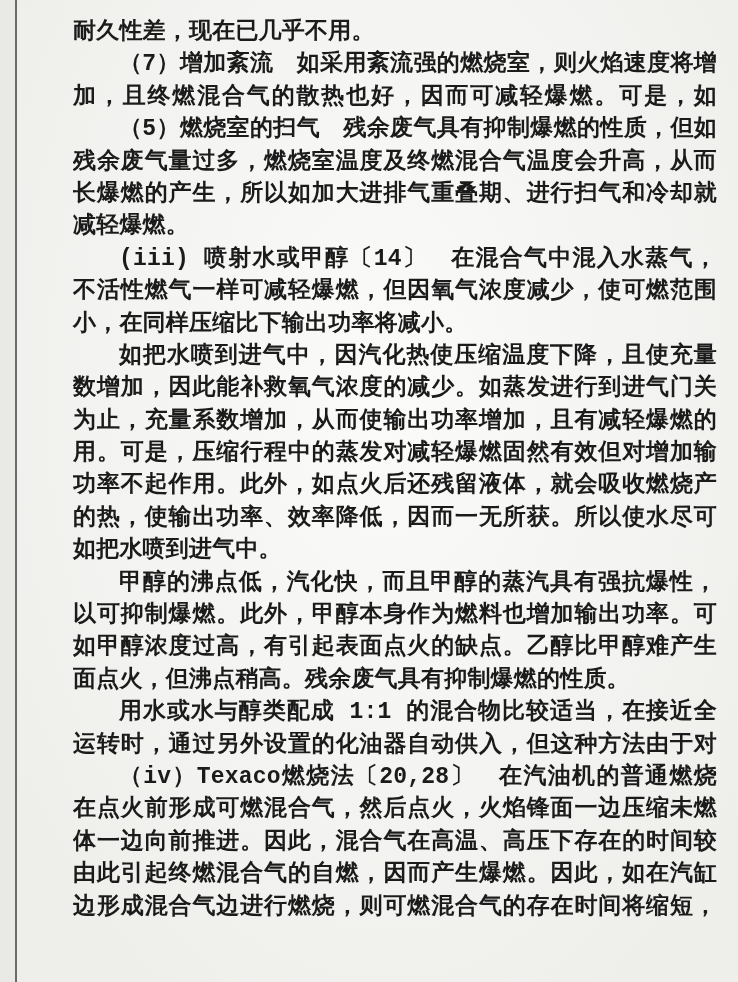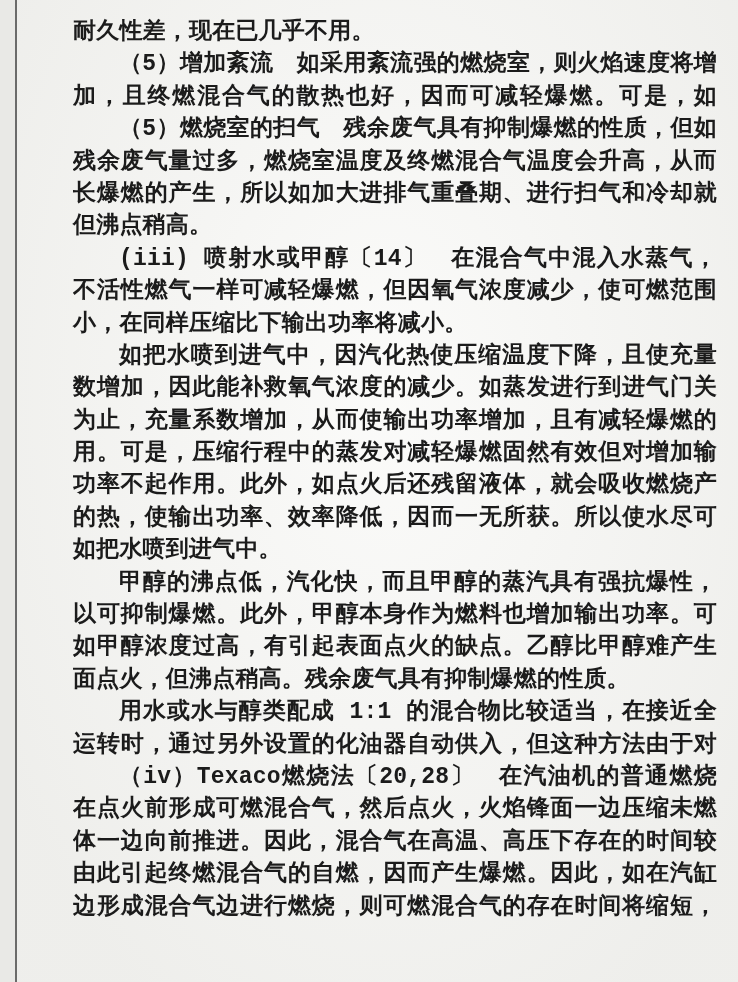--- a/index.html
+++ b/index.html
@@ -56,26 +56,26 @@
     text-indent: 2em;
   }
 </style>
 </head>
 <body>
 
 <div class="page">
   <div class="scan-edge"></div>
   <div class="text-block">
       <div class="line">耐久性差，现在已几乎不用。</div>
-      <div class="line indent fill">（5）增加紊流　如采用紊流强的燃烧室，则火焰速度将增</div>
+      <div class="line indent fill">（7）增加紊流　如采用紊流强的燃烧室，则火焰速度将增</div>
       <div class="line fill">加，且终燃混合气的散热也好，因而可减轻爆燃。可是，如 4.6</div>
       <div class="line indent fill">（5）燃烧室的扫气　残余废气具有抑制爆燃的性质，但如</div>
       <div class="line fill">残余废气量过多，燃烧室温度及终燃混合气温度会升高，从而助</div>
       <div class="line fill">长爆燃的产生，所以如加大进排气重叠期、进行扫气和冷却就可</div>
-      <div class="line">但沸点稍高。</div>
+      <div class="line">减轻爆燃。</div>
       <div class="line indent fill">(iii) 喷射水或甲醇〔14〕　在混合气中混入水蒸气，与加入</div>
       <div class="line fill">不活性燃气一样可减轻爆燃，但因氧气浓度减少，使可燃范围缩</div>
       <div class="line">小，在同样压缩比下输出功率将减小。</div>
       <div class="line indent fill">如把水喷到进气中，因汽化热使压缩温度下降，且使充量系</div>
       <div class="line fill">数增加，因此能补救氧气浓度的减少。如蒸发进行到进气门关闭</div>
       <div class="line fill">为止，充量系数增加，从而使输出功率增加，且有减轻爆燃的作</div>
       <div class="line fill">用。可是，压缩行程中的蒸发对减轻爆燃固然有效但对增加输出</div>
       <div class="line fill">功率不起作用。此外，如点火后还残留液体，就会吸收燃烧产生</div>
       <div class="line fill">的热，使输出功率、效率降低，因而一无所获。所以使水尽可能</div>
       <div class="line">如把水喷到进气中。</div>

